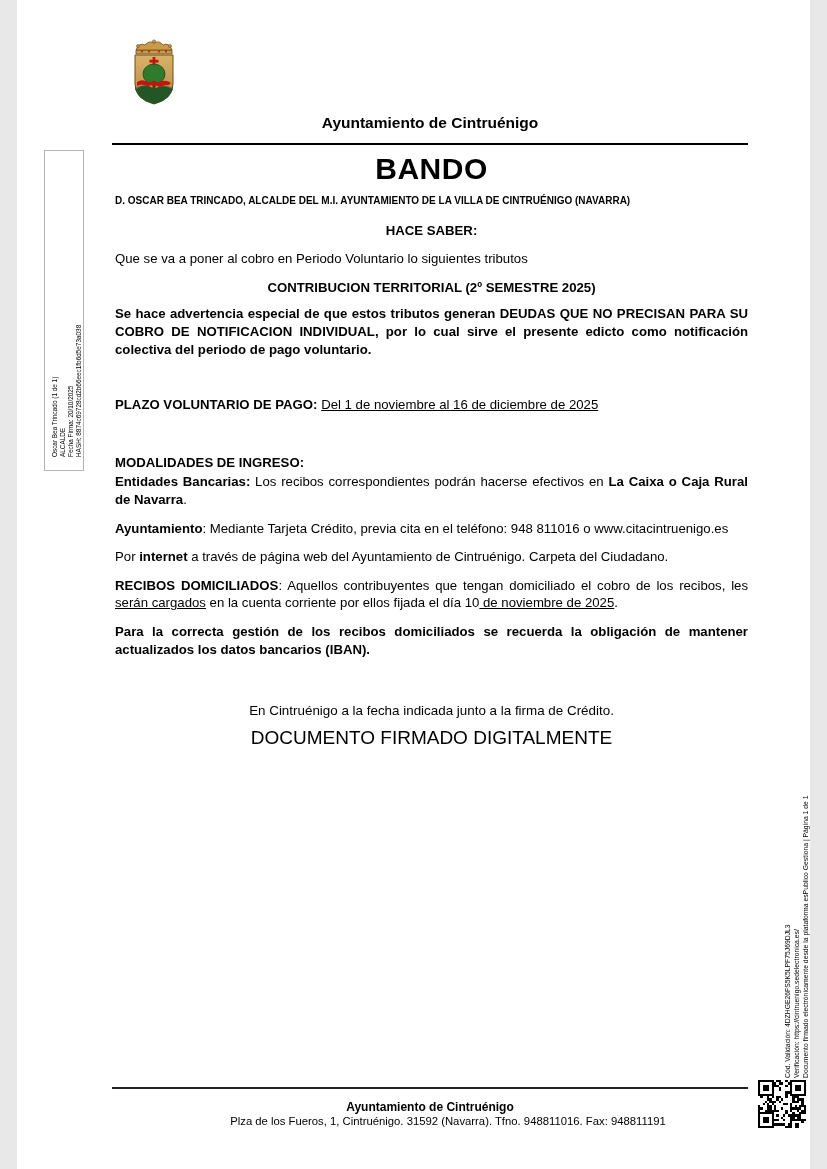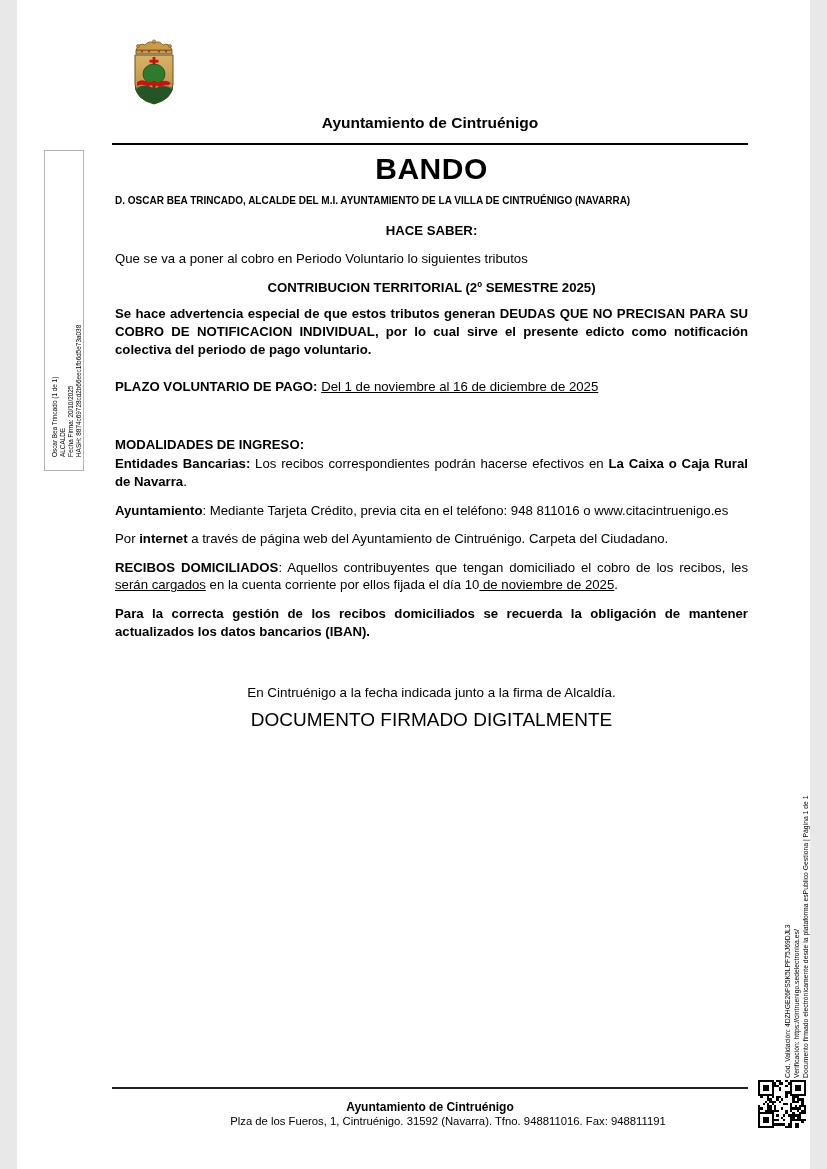--- a/index.html
+++ b/index.html
@@ -55,21 +55,21 @@
     margin:16px 0 14px 0; letter-spacing:0.5px;
   }
   .intro {
     font-weight:bold; font-size:10px; text-align:justify;
     margin-bottom:12px; line-height:18px;
   }
   .centered-bold { text-align:center; font-weight:bold; margin-bottom:11px; }
   .p-normal { text-align:justify; margin-bottom:11px; }
   .p-bold { font-weight:bold; text-align:justify; margin-bottom:11px; }
   .subject { text-align:center; font-weight:bold; margin-bottom:9px; }
-  .plazo-line { margin-top:20px; margin-bottom:30px; }
+  .plazo-line { margin-top:38px; margin-bottom:30px; }
   .plazo-line b { font-weight:bold; }
   .plazo-line u { text-decoration:underline; }
   .recargo { margin-top:36px; margin-bottom:40px; text-align:justify; }
   .modalidades { font-weight:bold; margin-top:40px; margin-bottom:2px; }
   .firma { text-align:center; margin-top:44px; margin-bottom:9px; font-size:13.4px; }
   .doc-firmado { text-align:center; font-weight:normal; font-size:19px; }
   u { text-decoration:underline; }
   b { font-weight:bold; }
 
   
@@ -169,21 +169,21 @@
     <p class="p-normal"><b>Entidades Bancarias:</b><span> Los recibos correspondientes podrán hacerse efectivos en </span><b>La Caixa o Caja Rural de Navarra</b><span>.</span></p>
 
     <p class="p-normal"><b>Ayuntamiento</b><span>: Mediante Tarjeta Crédito, previa cita en el teléfono: 948 811016 o www.citacintruenigo.es</span></p>
 
     <p class="p-normal"><span>Por </span><b>internet</b><span> a través de página web del Ayuntamiento de Cintruénigo. Carpeta del Ciudadano.</span></p>
 
     <p class="p-normal"><b>RECIBOS DOMICILIADOS</b><span>: Aquellos contribuyentes que tengan domiciliado el cobro de los recibos, les </span><u>serán cargados</u><span> en la cuenta corriente por ellos fijada el día 10</span><u> de noviembre de 2025</u><span>.</span></p>
 
     <p class="p-bold">Para la correcta gestión de los recibos domiciliados se recuerda la obligación de mantener actualizados los datos bancarios (IBAN).</p>
 
-    <p class="firma">En Cintruénigo a la fecha indicada junto a la firma de Alcaldía.</p>
+    <p class="firma">En Cintruénigo a la fecha indicada junto a la firma de Crédito.</p>
     <p class="doc-firmado">DOCUMENTO FIRMADO DIGITALMENTE</p>
   </div>
 
   <div class="footer-rule"></div>
   <div class="footer-title">Ayuntamiento de Cintruénigo</div>
   <div class="footer-address">Plza de los Fueros, 1, Cintruénigo. 31592 (Navarra). Tfno. 948811016. Fax: 948811191</div>
 
   <svg class="qr" viewBox="0 0 21 21" xmlns="http://www.w3.org/2000/svg" shape-rendering="crispEdges">
       <rect x="0" y="0" width="7" height="7" fill="#000"></rect>
       <rect x="1" y="1" width="5" height="5" fill="#fff"></rect>

